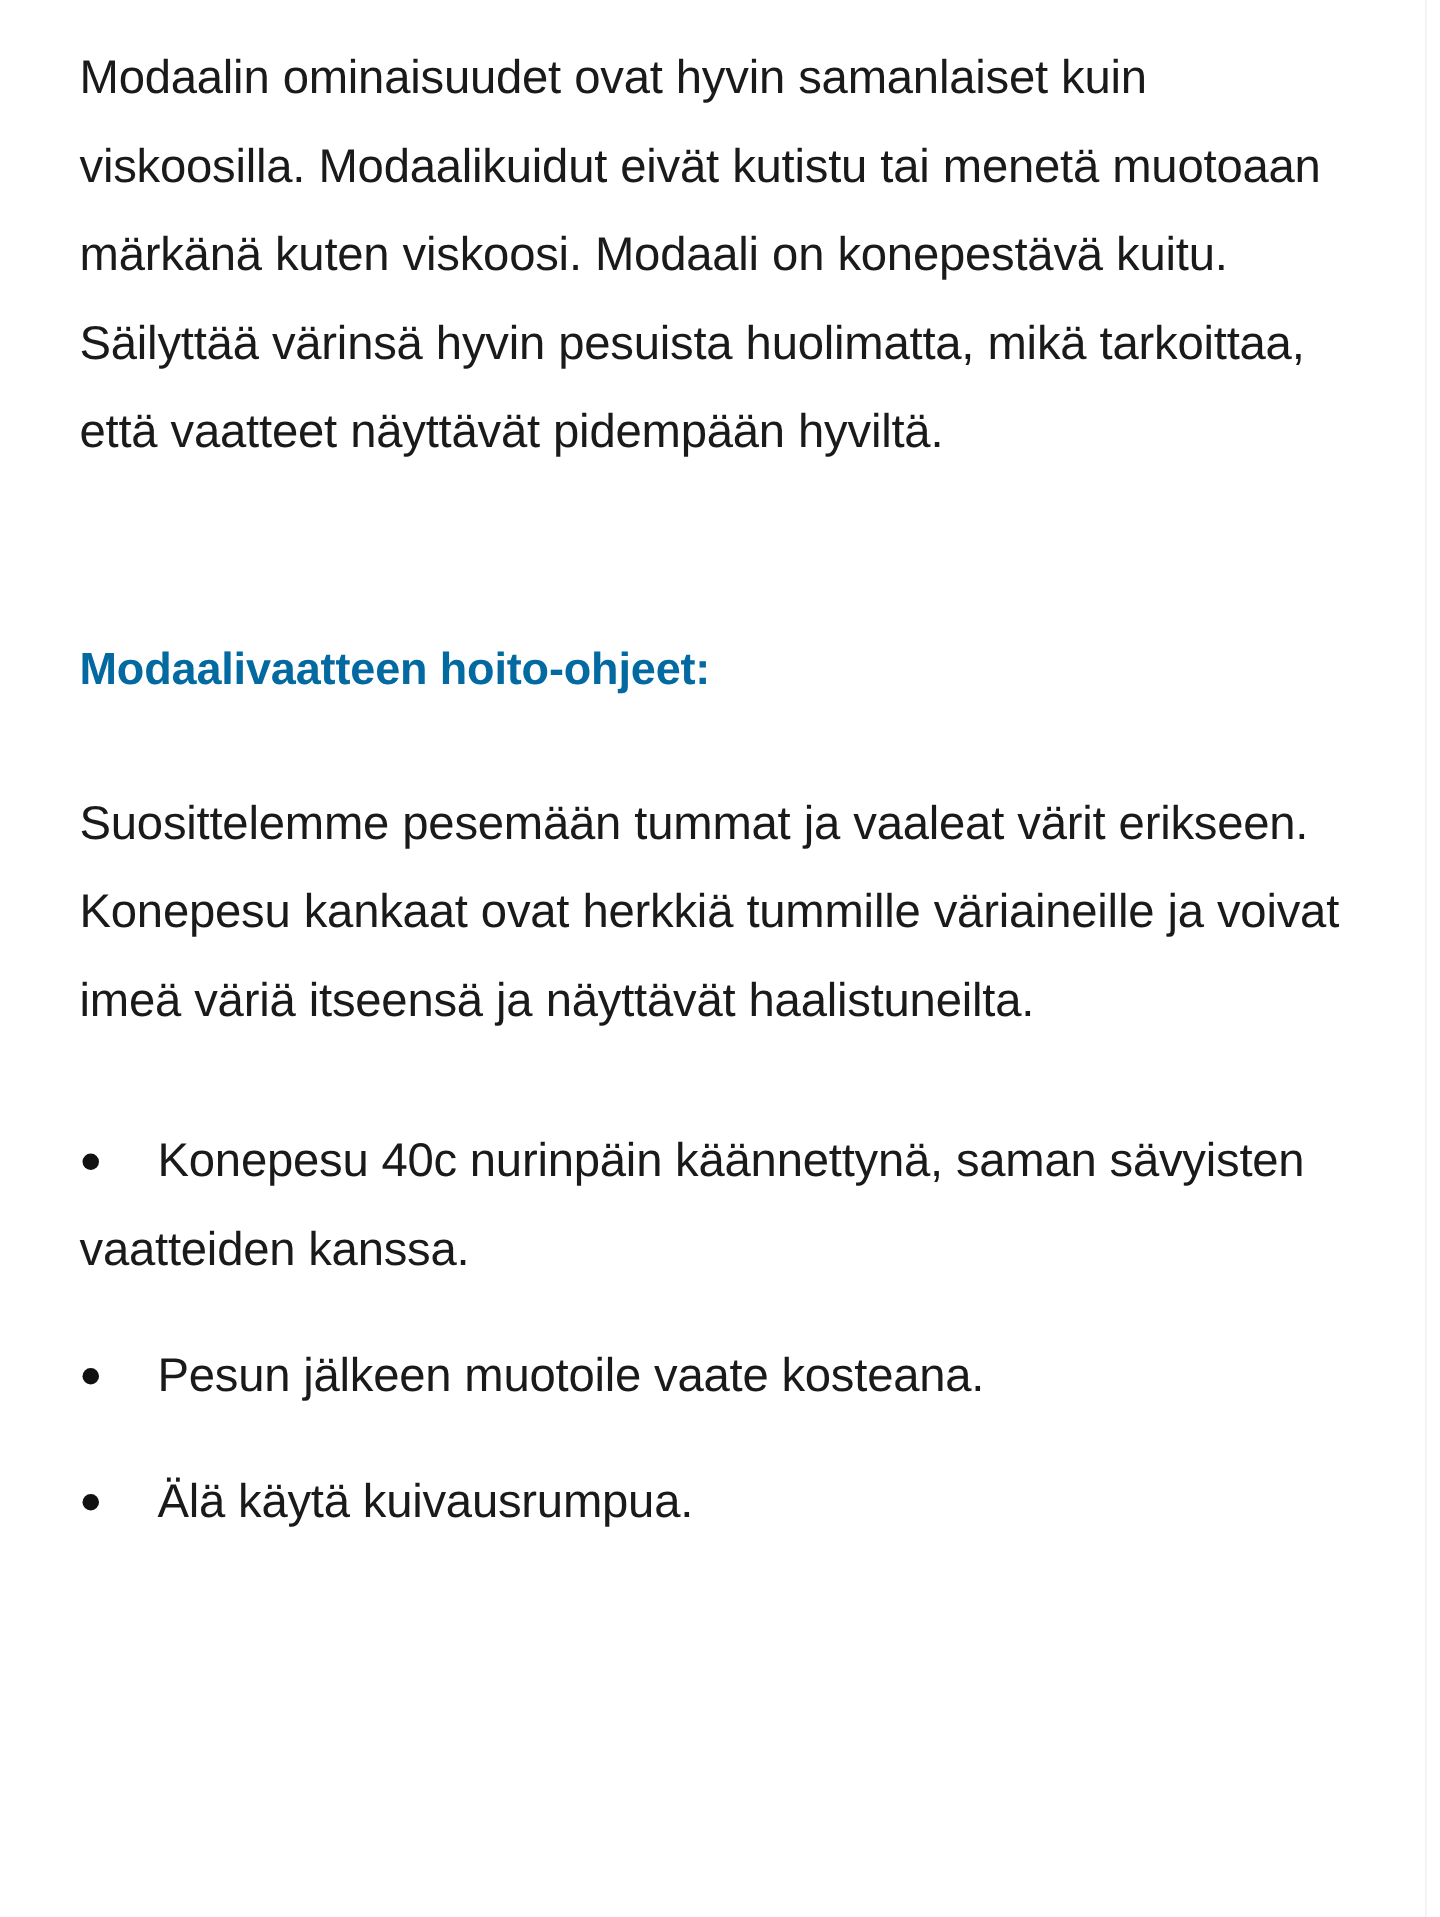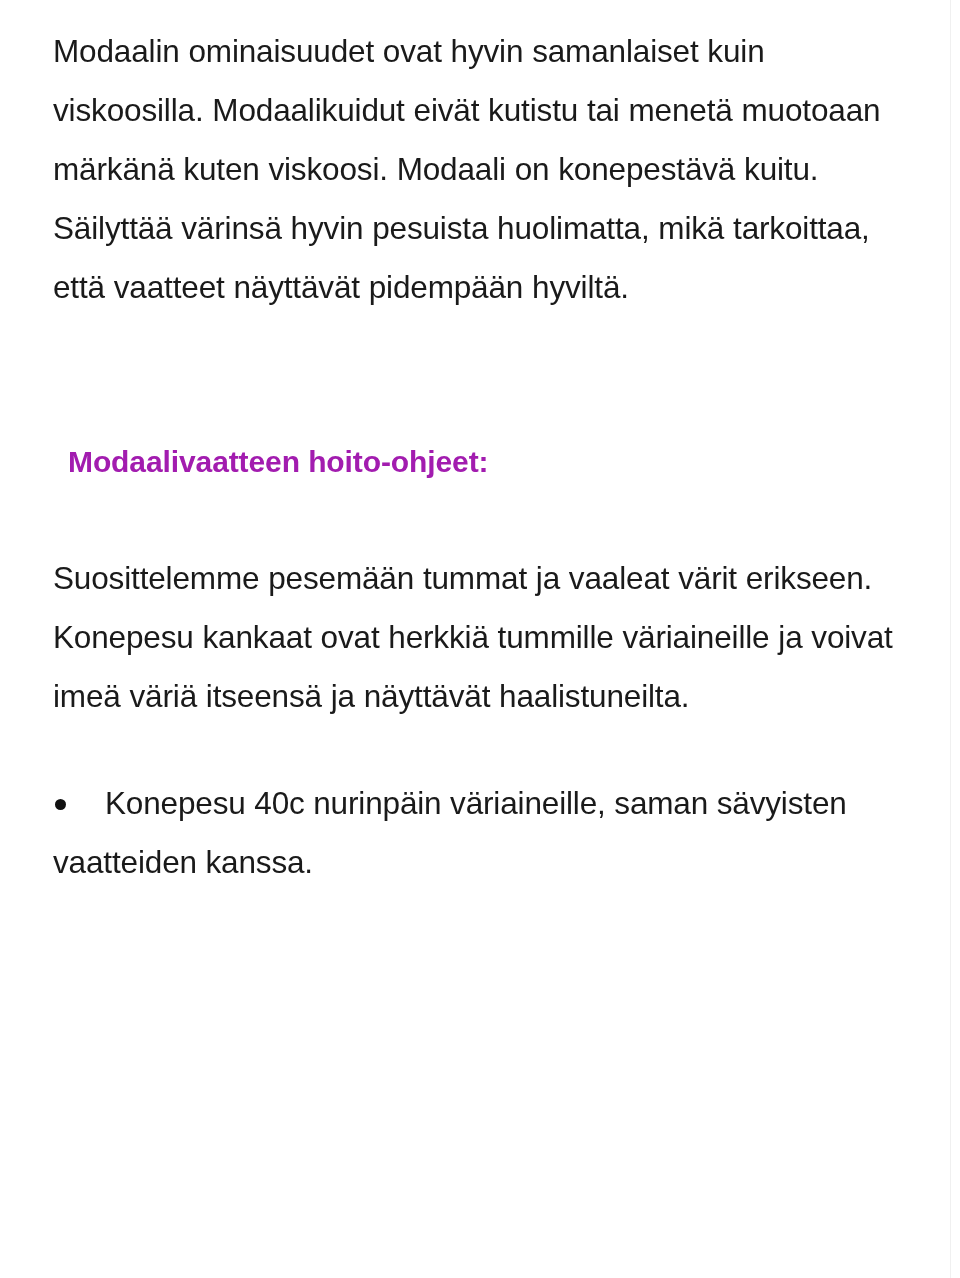--- a/index.html
+++ b/index.html
@@ -56,22 +56,22 @@
 
   .gap-large {
     height: 110px;
   }
 
   .heading {
     font-size: 30px;
     line-height: 40px;
     font-weight: 700;
     letter-spacing: -0.1px;
-    color: #a21caf;
-    margin: 15px;
+    color: #0369a1;
+    margin: 0;
   }
 
   .gap-heading {
     height: 52px;
   }
 
   .gap-before-list {
     height: 48px;
   }
 
@@ -130,22 +130,30 @@
     <div class="gap-heading"></div>
 
     <p class="para">Suosittelemme pesemään tummat ja vaaleat värit erikseen. Konepesu kankaat ovat herkkiä tummille väriaineille ja voivat imeä väriä itseensä ja näyttävät haalistuneilta.</p>
 
     <div class="gap-before-list"></div>
 
     <ul class="list">
 
       <li class="list-item">
         <span class="bullet"></span>
-        <span class="item-text">Konepesu 40c nurinpäin väriaineille, saman sävyisten vaatteiden kanssa.</span>
+        <span class="item-text">Konepesu 40c nurinpäin käännettynä, saman sävyisten vaatteiden kanssa.</span>
+      </li>
+
+      <li class="list-item">
+        <span class="bullet"></span>
+        <span class="item-text">Pesun jälkeen muotoile vaate kosteana.</span>
       </li>
 
 
-
+      <li class="list-item">
+        <span class="bullet"></span>
+        <span class="item-text">Älä käytä kuivausrumpua.</span>
+      </li>
 
     </ul>
 
   </div>
 </div>
 
 </body></html>

